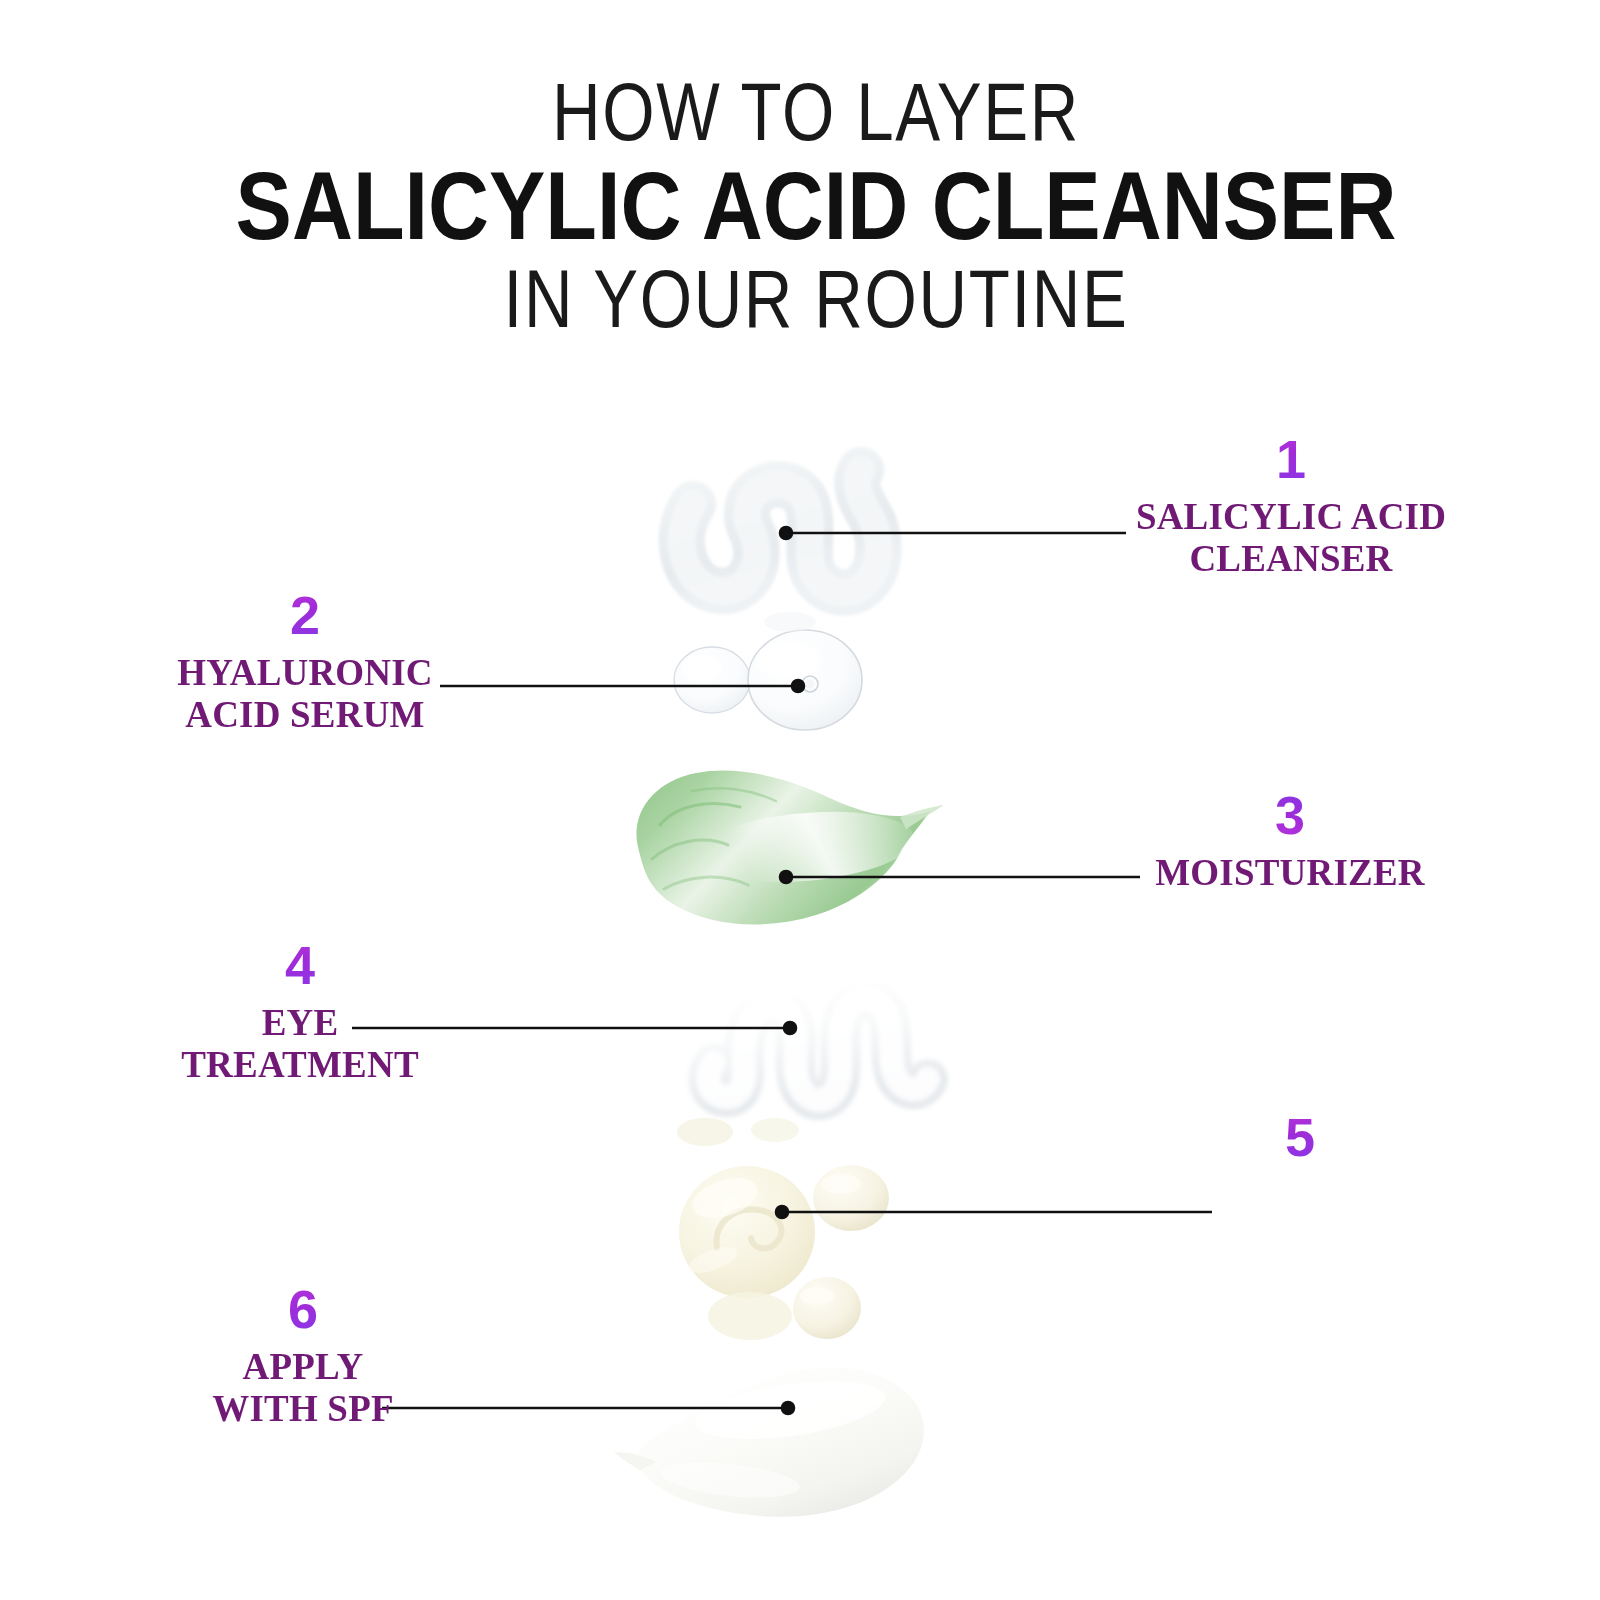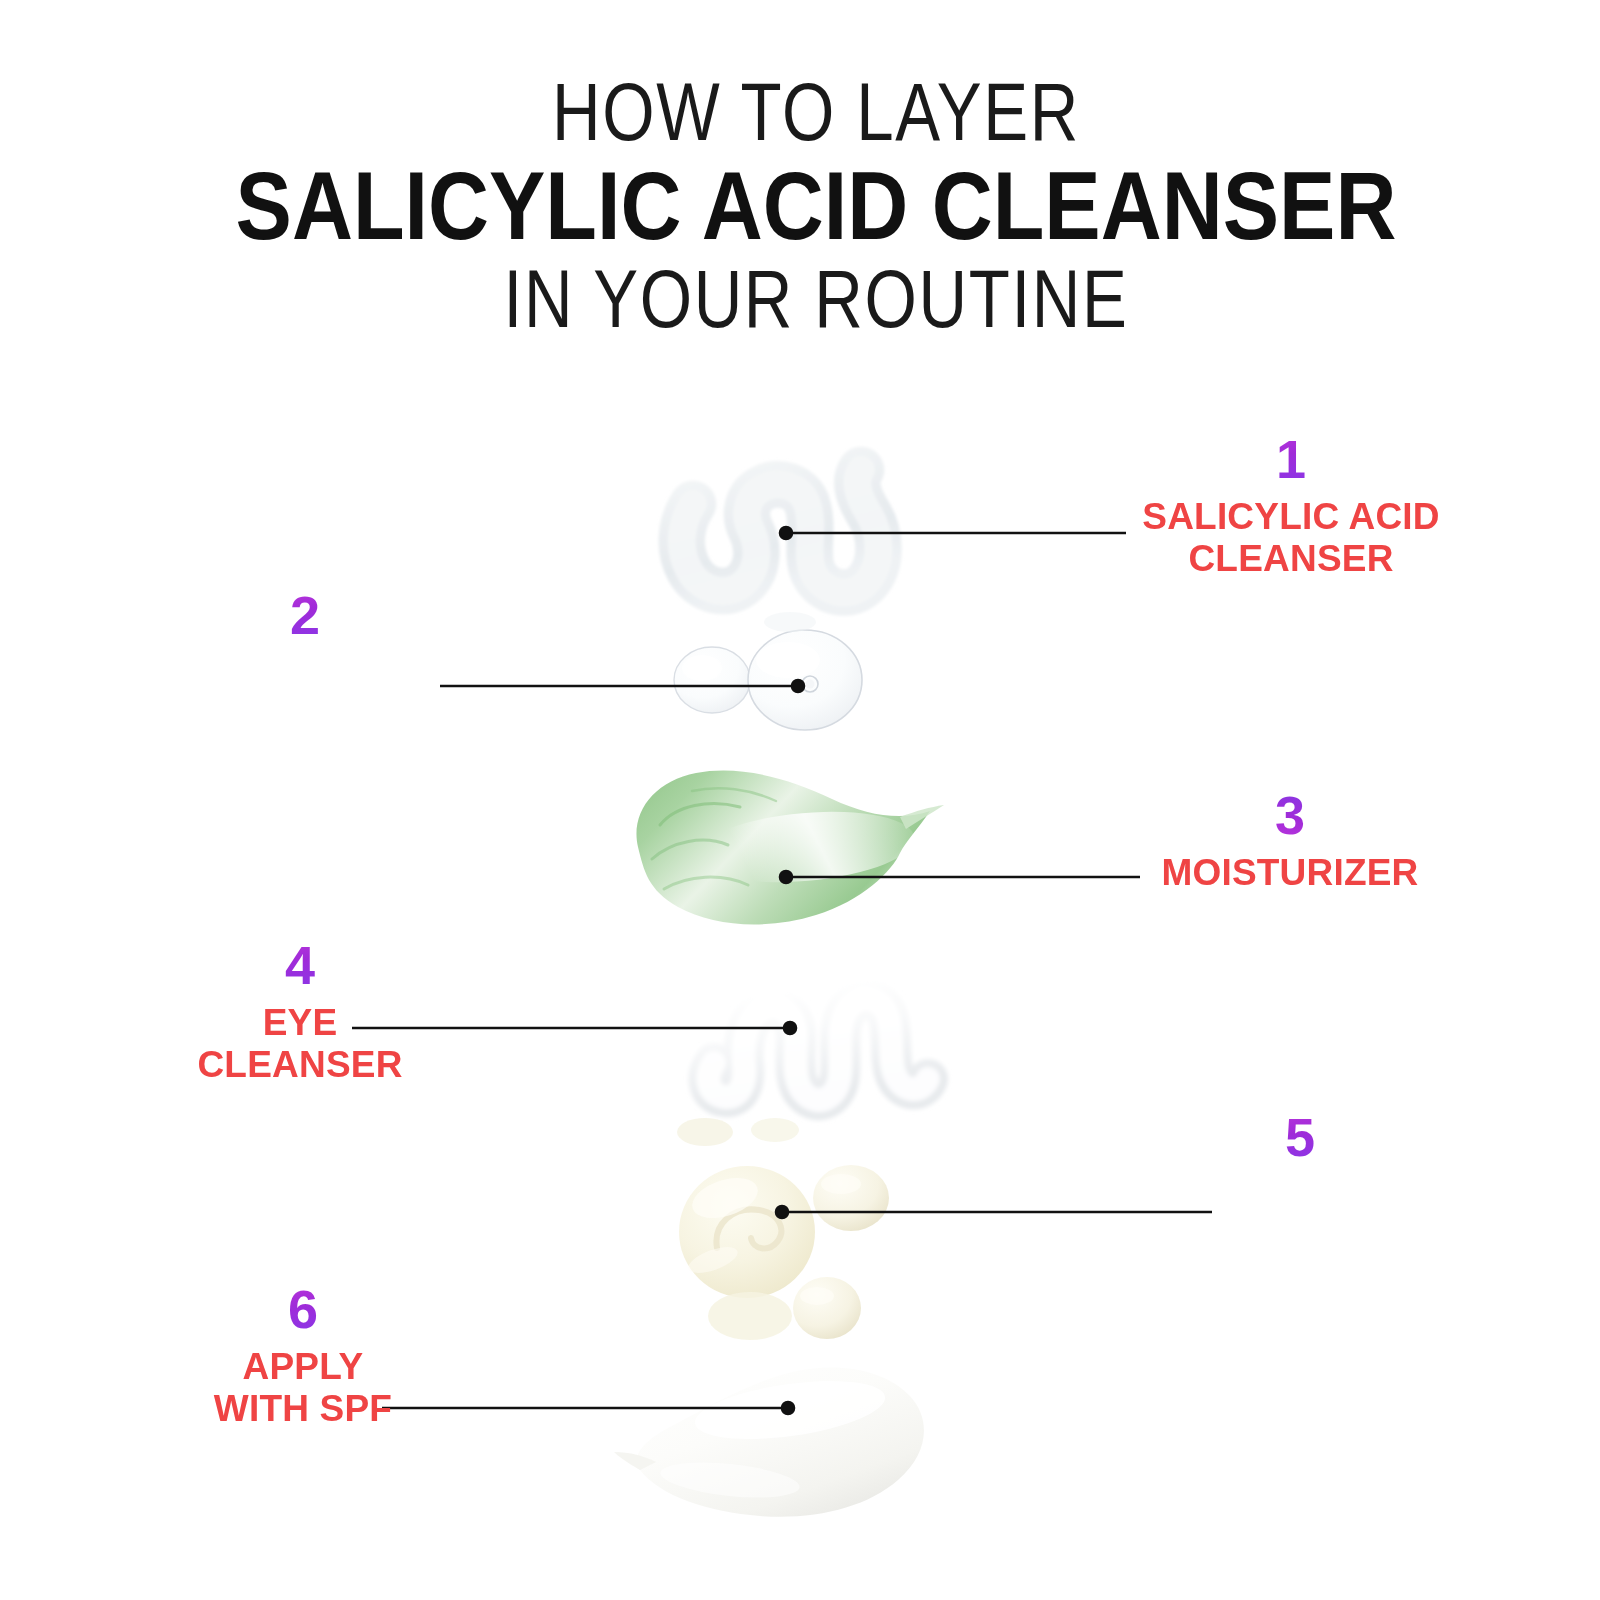--- a/index.html
+++ b/index.html
@@ -78,23 +78,24 @@
   .grad-a .step-number {
     background-image: linear-gradient(170deg, #d43fe0 0%, #a02bd8 45%, #7b3ff2 100%);
   }
   .grad-b .step-number {
     background-image: linear-gradient(10deg, #d43fe0 0%, #a02bd8 48%, #6f45f0 100%);
   }
   .step-label {
     font-size: 37px;
     font-weight: 700;
     line-height: 1.14;
-    color: #ef4444;
+    color: #701a75;
     letter-spacing: 0.2px;
     white-space: pre-line;
+    font-family: Liberation Serif, serif;
   }
   .step.right { text-align: center; }
   .step.left  { text-align: center; }
 
   
   #leaders {
     position: absolute;
     inset: 0;
     width: 1600px;
     height: 1600px;
@@ -309,31 +310,33 @@
   </svg>
 
   <div class="step right grad-a" style="left:1126px; top:432px; width:330px;">
     <span class="step-number">1</span>
     <div class="step-label">SALICYLIC ACID
 CLEANSER</div>
   </div>
 
   <div class="step left grad-a" style="left:155px; top:588px; width:300px;">
     <span class="step-number">2</span>
+    <div class="step-label">HYALURONIC
+ACID SERUM</div>
   </div>
 
   <div class="step right grad-b" style="left:1125px; top:788px; width:330px;">
     <span class="step-number">3</span>
     <div class="step-label">MOISTURIZER</div>
   </div>
 
   <div class="step left grad-a" style="left:150px; top:938px; width:300px;">
     <span class="step-number">4</span>
     <div class="step-label">EYE
-CLEANSER</div>
+TREATMENT</div>
   </div>
 
   <div class="step right grad-a" style="left:1145px; top:1110px; width:310px;">
     <span class="step-number">5</span>
   </div>
 
   <div class="step left grad-a" style="left:158px; top:1282px; width:290px;">
     <span class="step-number">6</span>
     <div class="step-label">APPLY
 WITH SPF</div>

